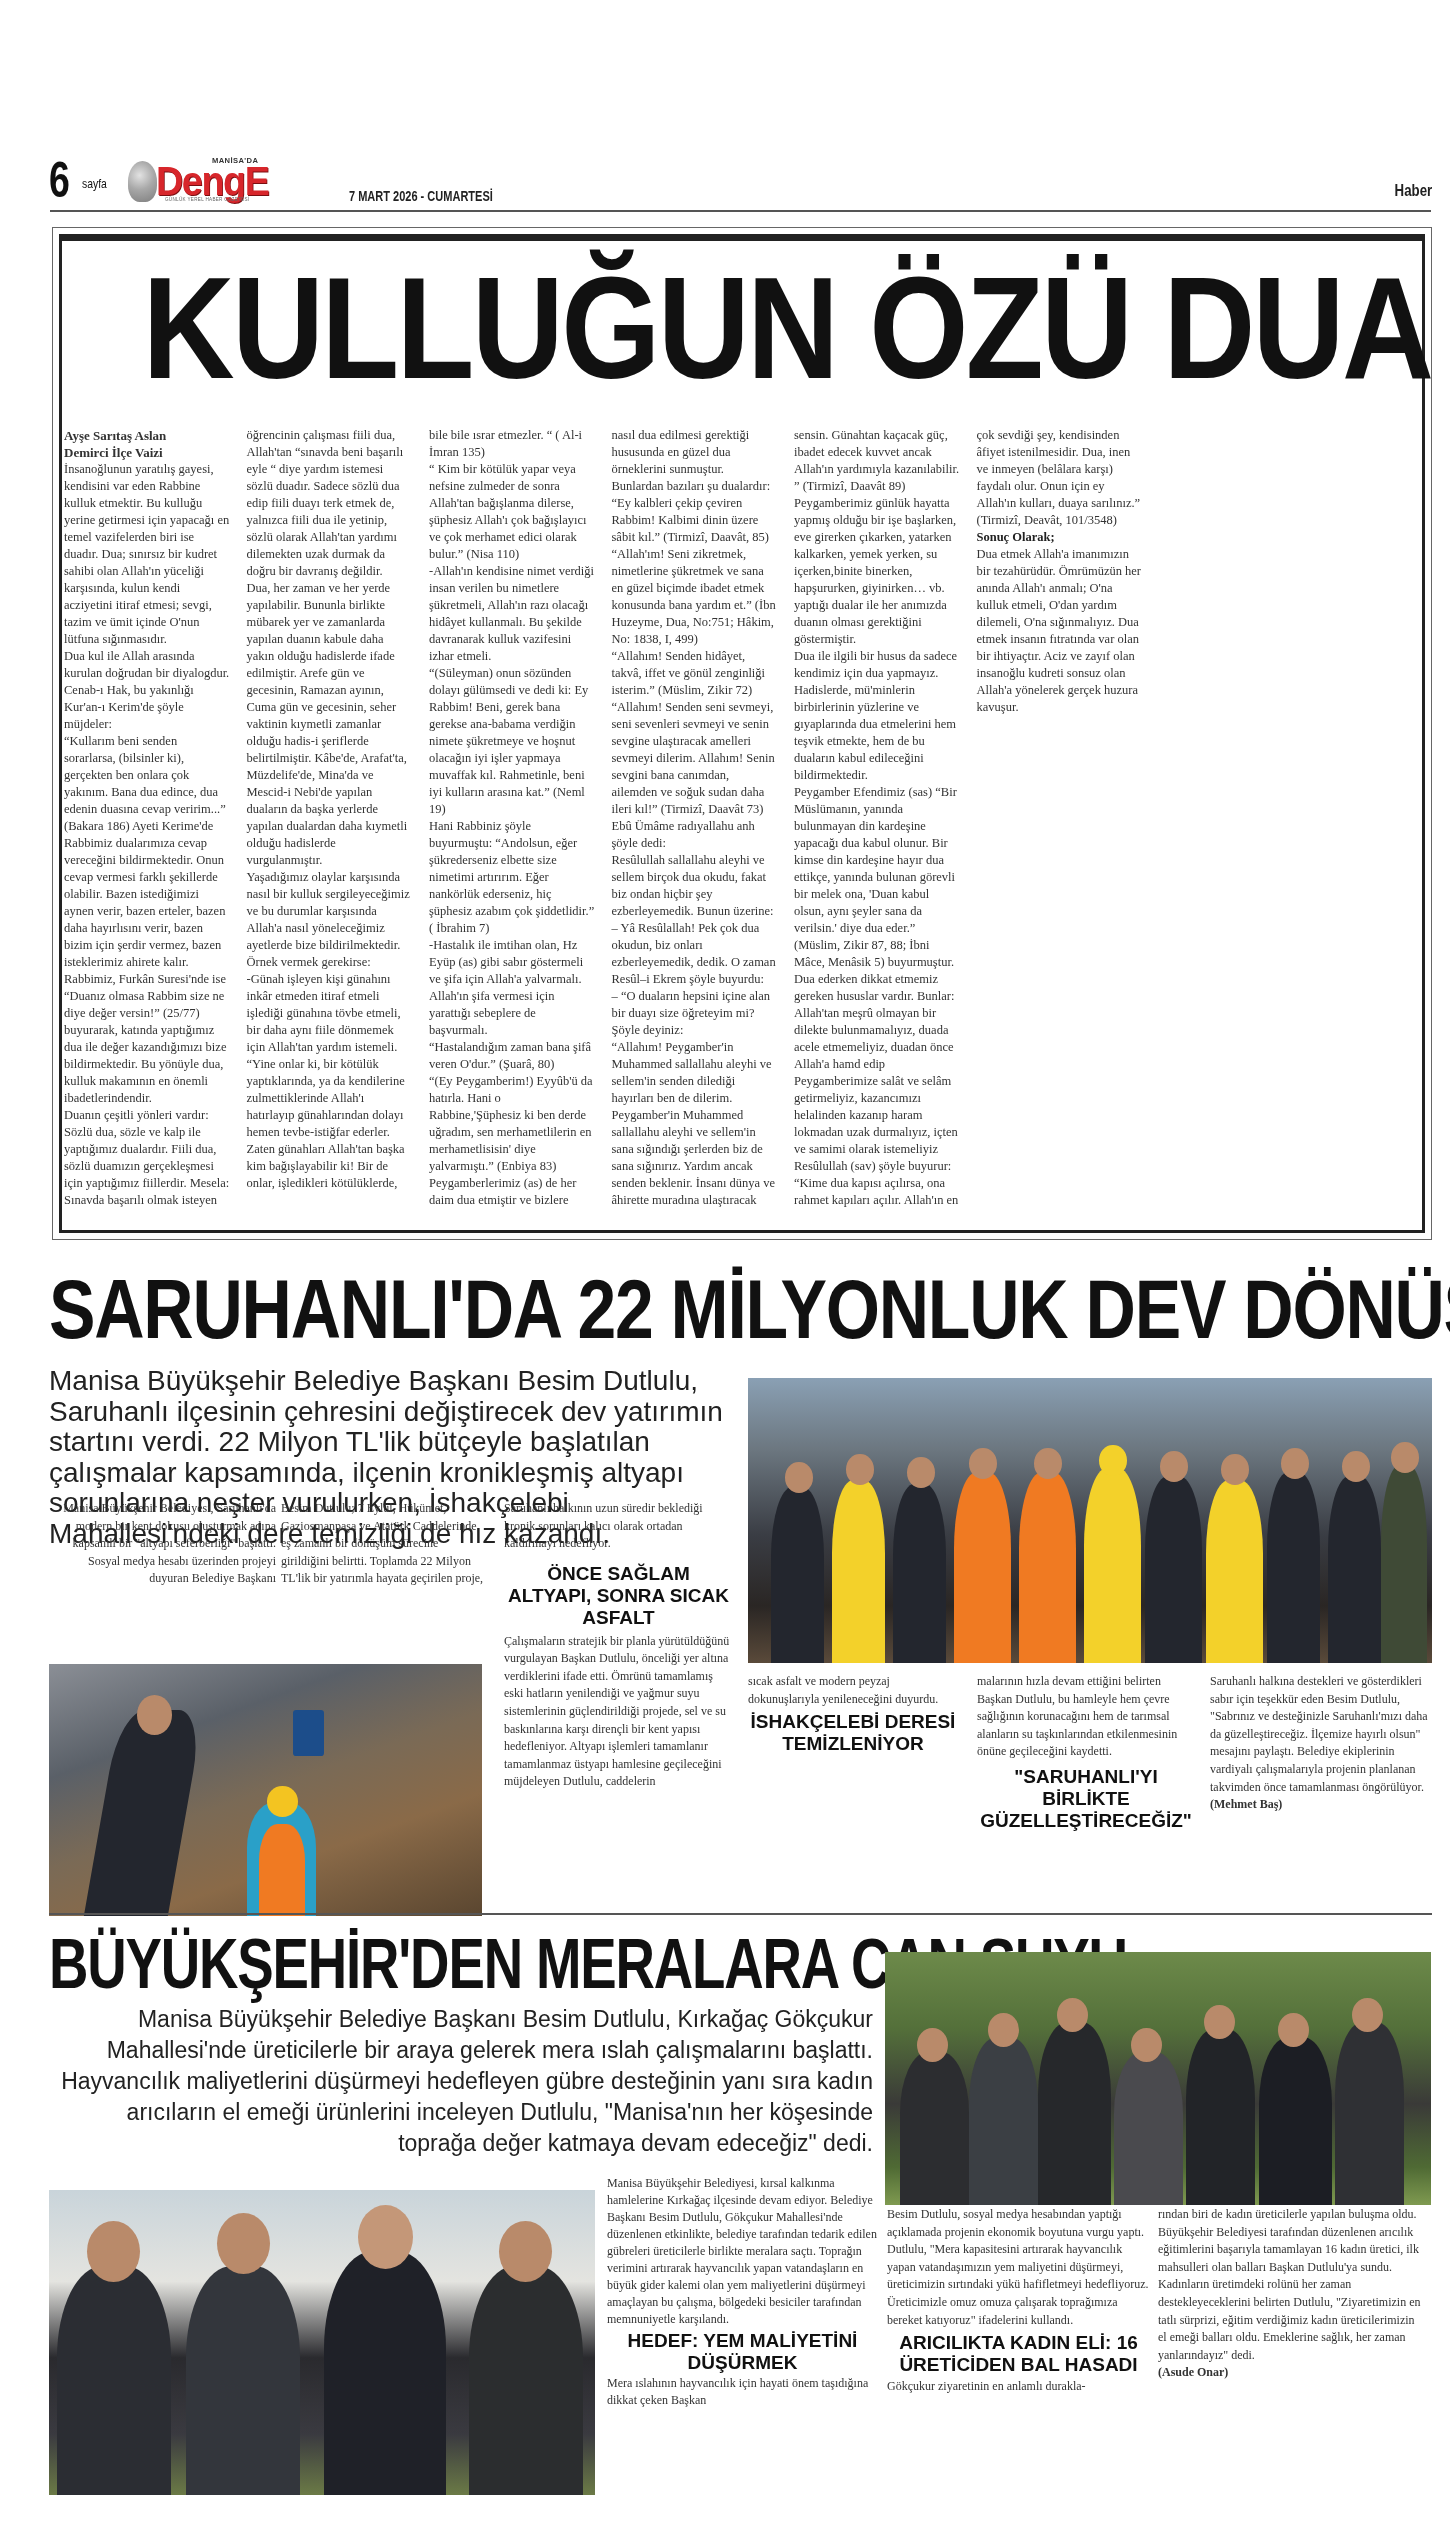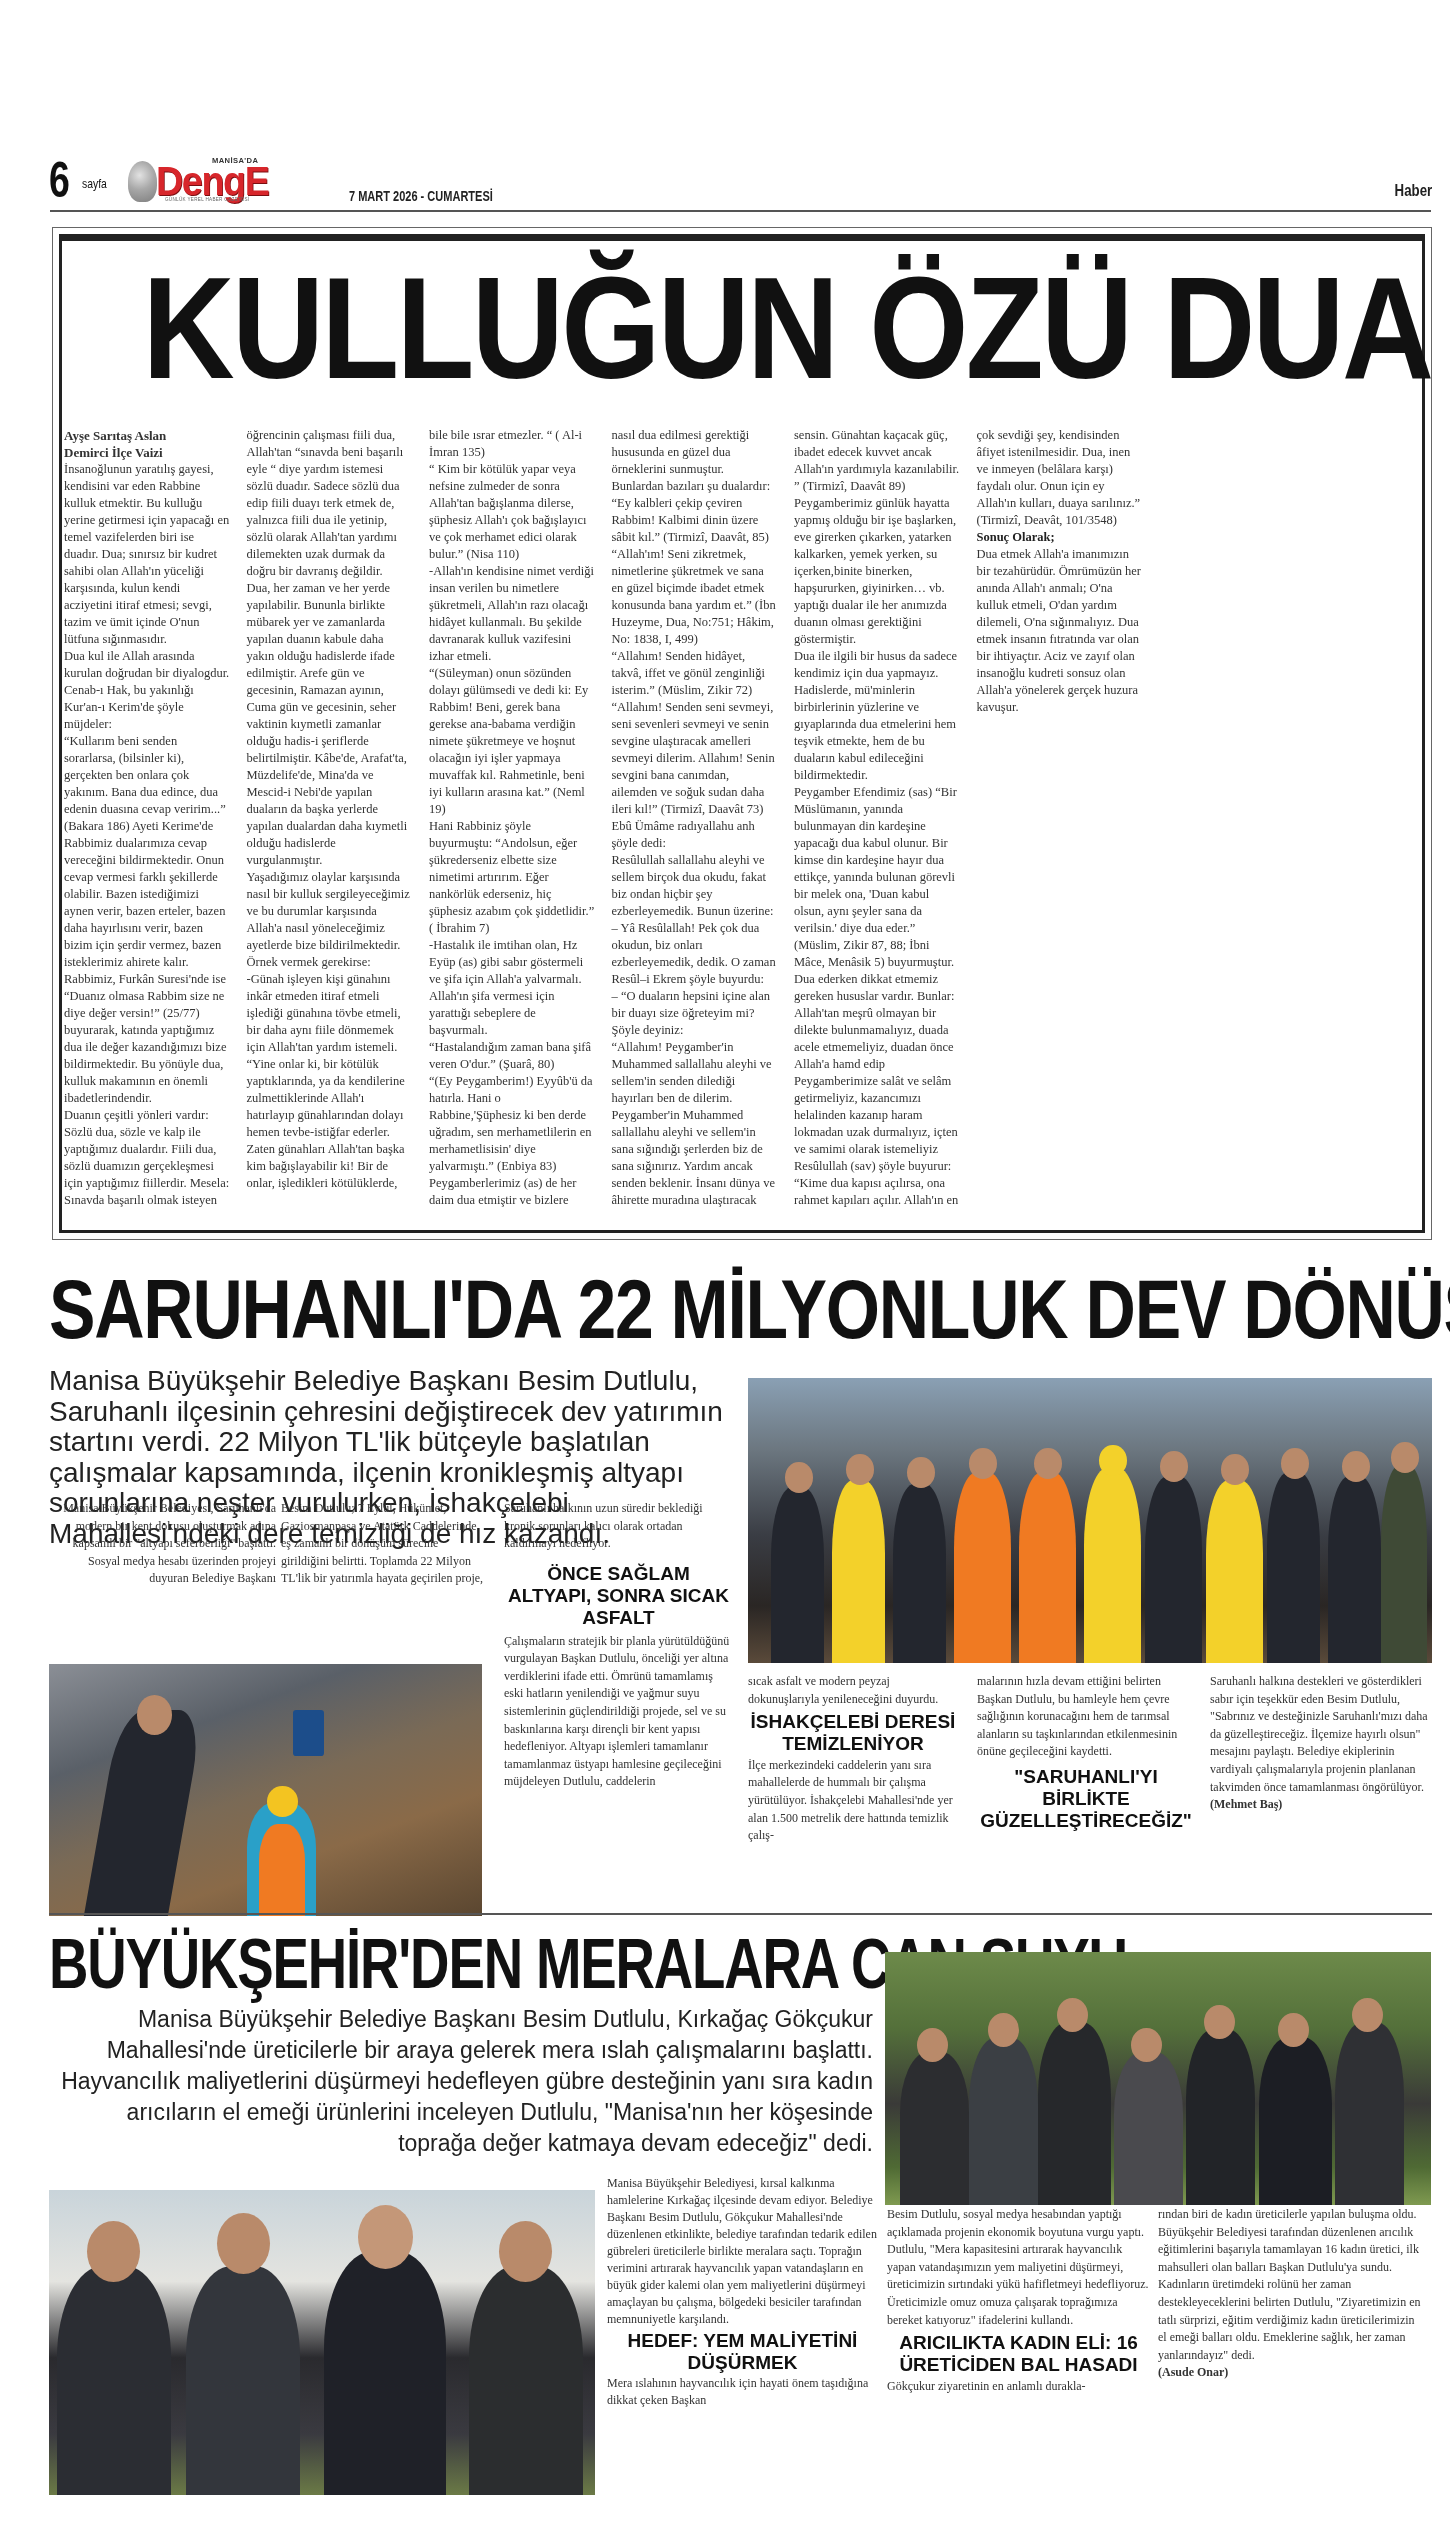--- a/index.html
+++ b/index.html
@@ -161,21 +161,20 @@
   <div class="head-dot" style="left:88px;top:30.5px;width:35px;height:40px;"></div>
   <div class="people" style="left:198px;width:69px;height:114px;background:#2aa0c8;"></div>
   <div class="people vest-or" style="left:210px;width:46px;height:92px;"></div>
   <div class="head-dot" style="left:218px;top:122px;width:30.5px;height:30.5px;background:#f3c421;"></div>
   <div class="people" style="left:244px;top:46px;width:30.5px;height:46px;background:#1c4d8a;border-radius:3.1px;"></div>
 </div>
 
 <div class="abs col2d">
   <p class="text-sm">sıcak asfalt ve modern peyzaj dokunuşlarıyla yenileneceğini duyurdu.</p>
   <p class="subhead" style="margin:3.1px 0 1.5px;">İSHAKÇELEBİ DERESİ TEMİZLENİYOR</p>
-  <p class="text-sm">İlçe merkezindeki caddelerin yanı sıra mahallelerde de hummalı bir çalışma yürütülüyor. İshakçelebi Mahallesi'nde yer alan 1.500 metrelik dere hattında temizlik çalış-</p>
 </div>
 <div class="abs col2e">
   <p class="text-sm">malarının hızla devam ettiğini belirten Başkan Dutlulu, bu hamleyle hem çevre sağlığının korunacağını hem de tarımsal alanların su taşkınlarından etkilenmesinin önüne geçileceğini kaydetti.</p>
   <p class="subhead" style="margin:4.6px 0 0;">"SARUHANLI'YI BİRLİKTE GÜZELLEŞTİRECEĞİZ"</p>
 </div>
 <div class="abs col2f">
   <p class="text-sm">Saruhanlı halkına destekleri ve gösterdikleri sabır için teşekkür eden Besim Dutlulu, "Sabrınız ve desteğinizle Saruhanlı'mızı daha da güzelleştireceğiz. İlçemize hayırlı olsun" mesajını paylaştı. Belediye ekiplerinin vardiyalı çalışmalarıyla projenin planlanan takvimden önce tamamlanması öngörülüyor.</p>
   <p class="text-sm" style="font-weight:bold;">(Mehmet Baş)</p>
 </div>
 <div class="abs rule2"></div>

